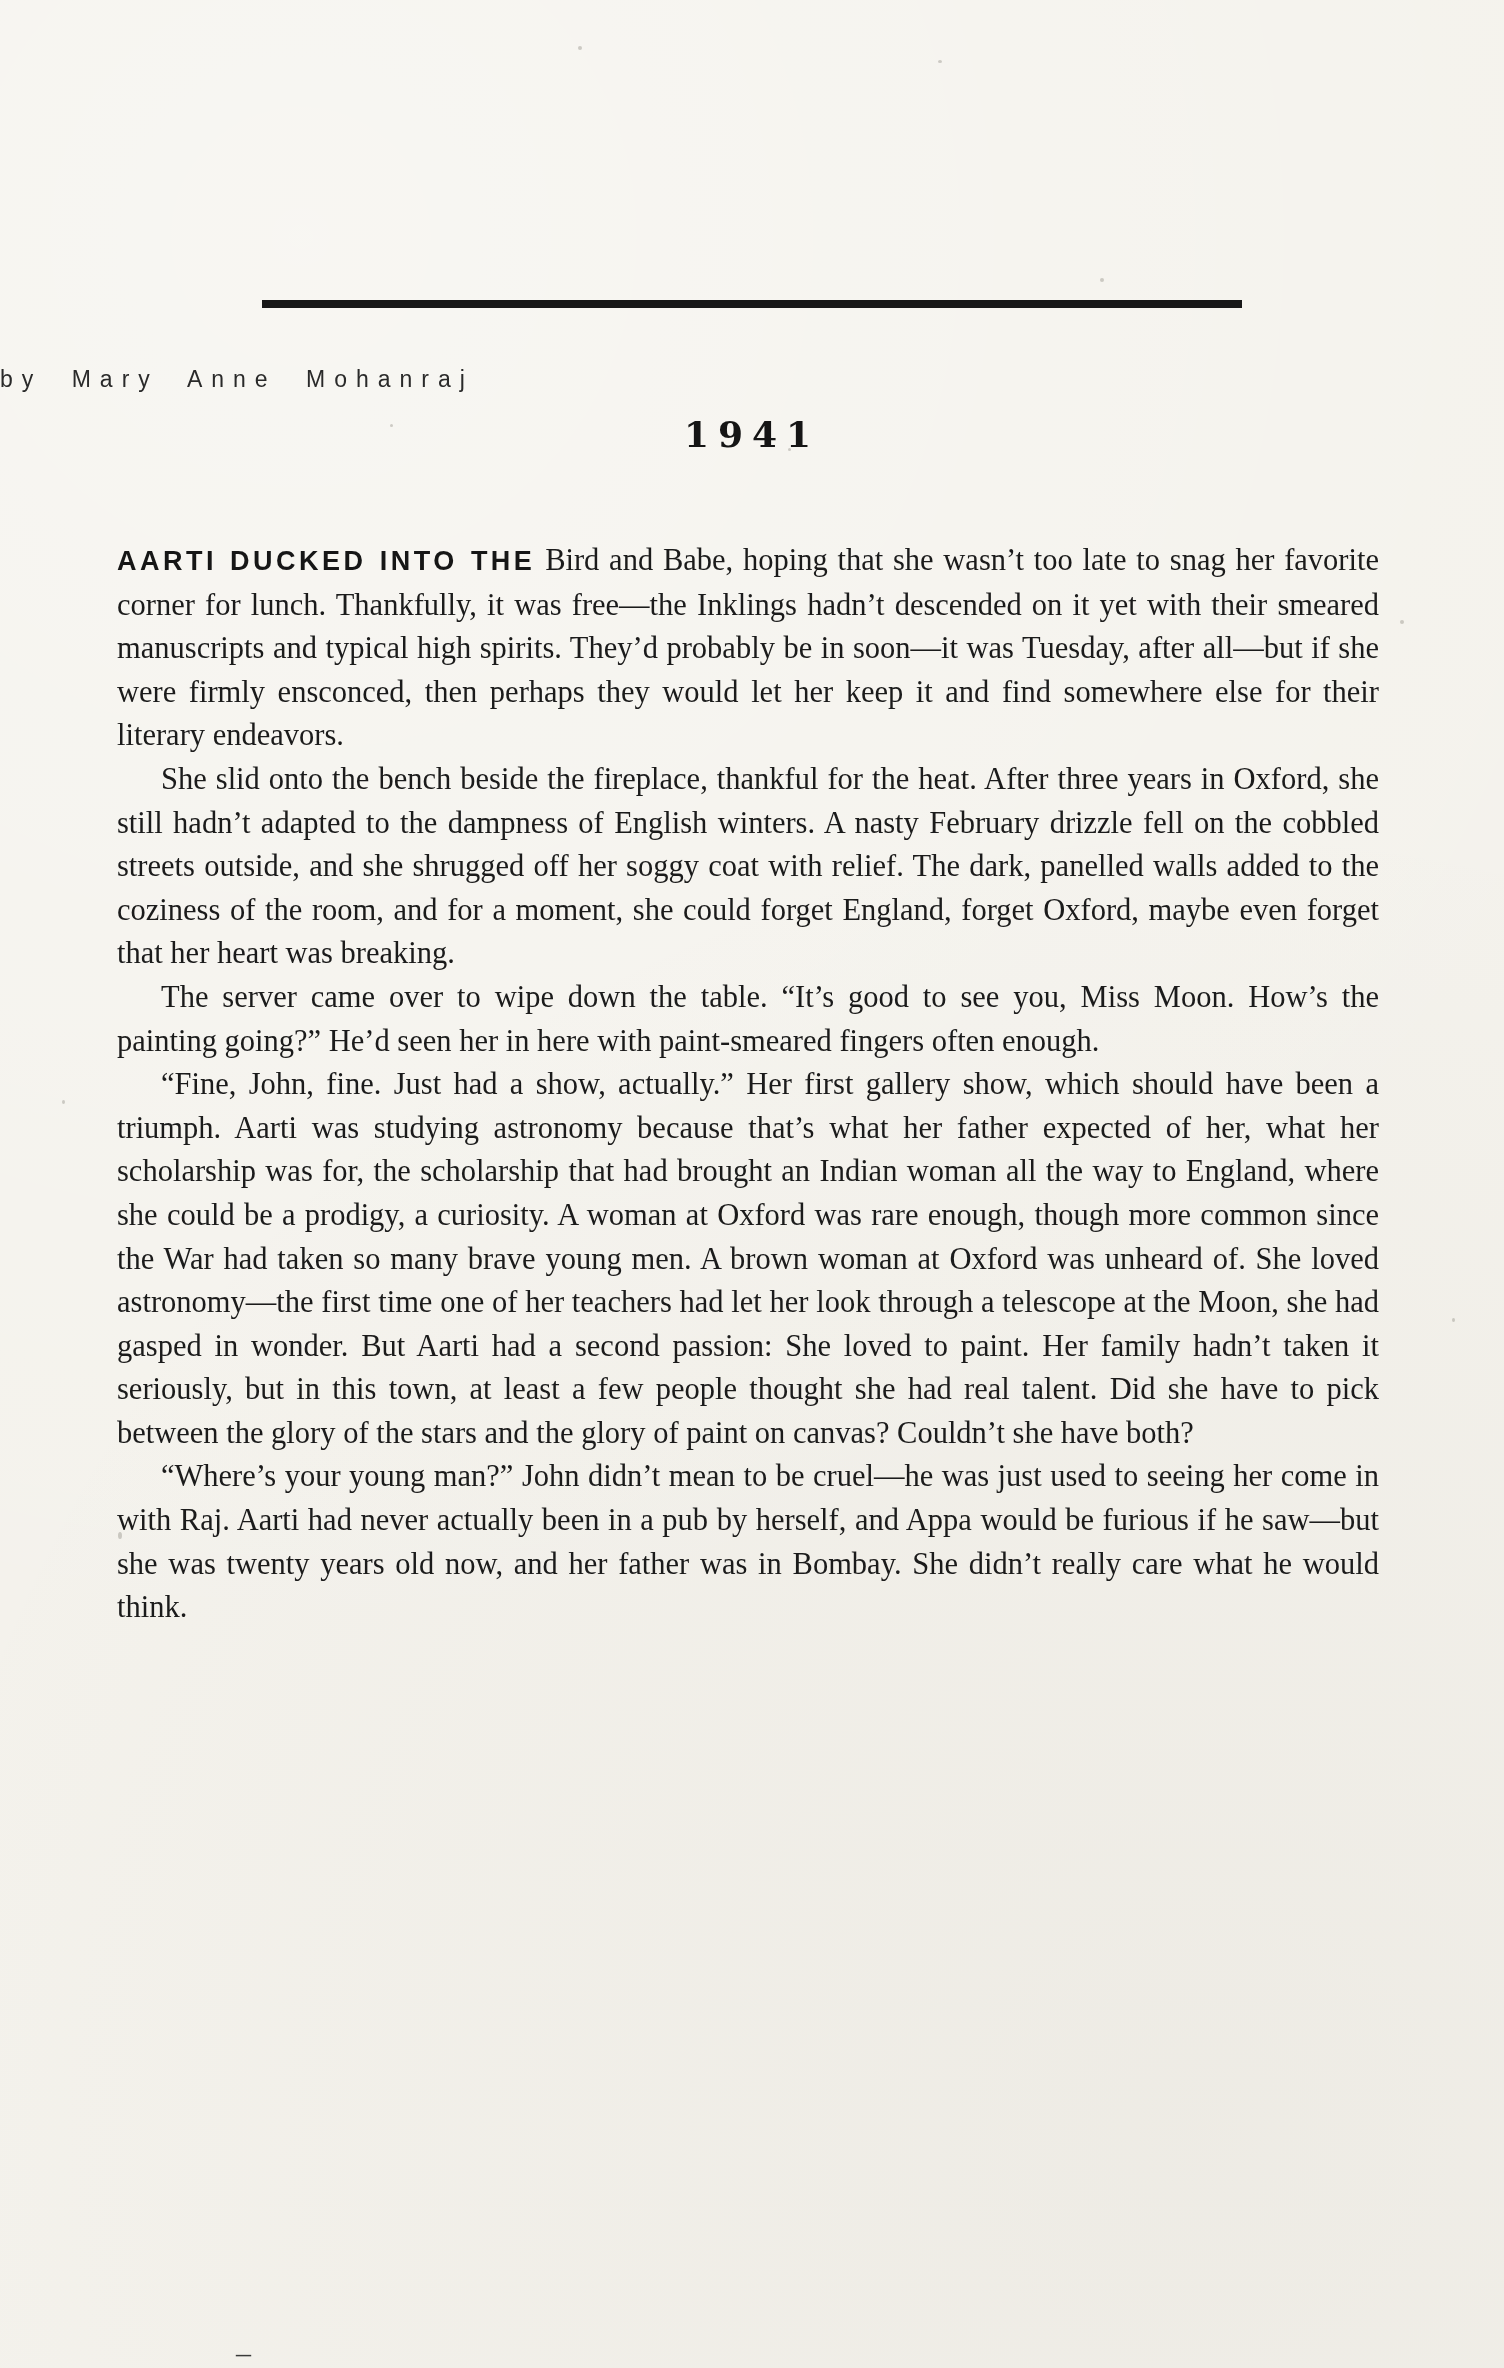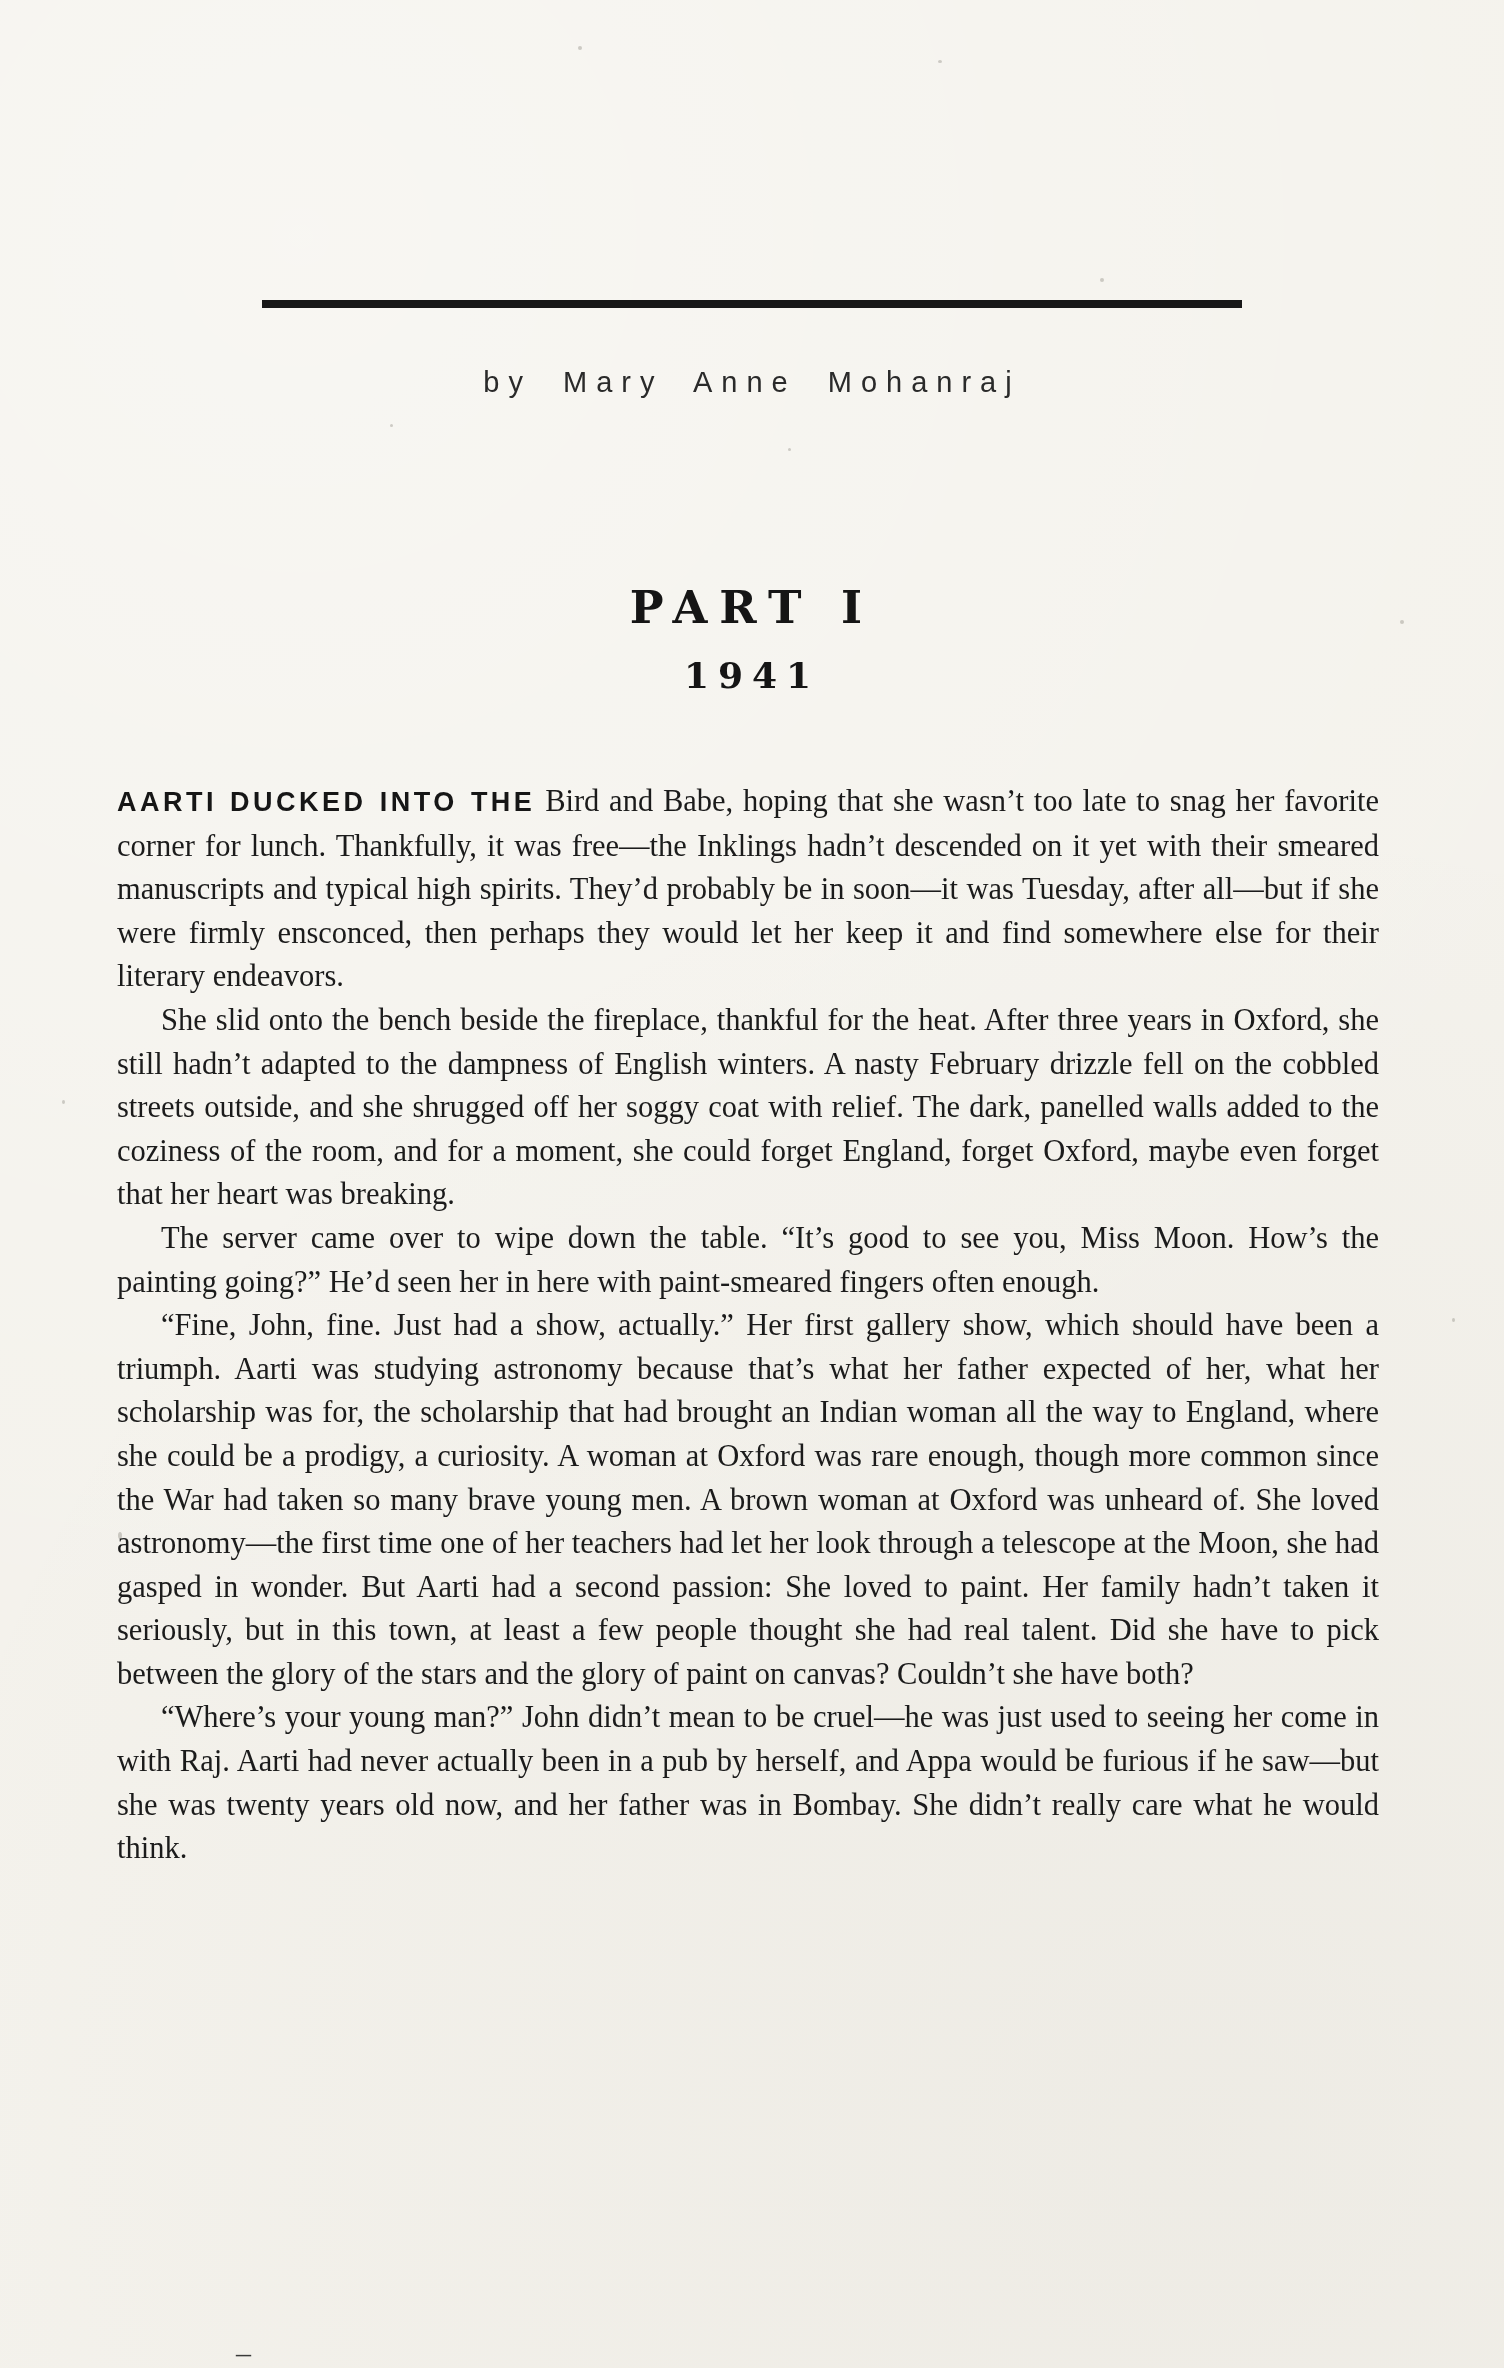--- a/index.html
+++ b/index.html
@@ -35,23 +35,23 @@
     text-align: center;
     font-family: "DejaVu Serif", serif;
     font-weight: 700;
     font-size: 60px;
     letter-spacing: 10px;
     word-spacing: 22px;
     color: #141414;
   }
   .byline {
     margin-top: 58px;
-    text-align: center;
+    text-align: left;
     font-family: "Liberation Sans", sans-serif;
-    font-size: 29px;
+    font-size: 23px;
     font-weight: 400;
     letter-spacing: 9px;
     word-spacing: 14px;
     color: #2a2a2a;
   }
 
   
   .part-label {
     margin: 182px 0 0 0;
     text-align: center;
@@ -132,21 +132,20 @@
   <span class="speck s8"></span>
   <span class="speck s9"></span>
 
   <header>
     <div class="rule rule-top"></div>
     <div class="rule rule-bottom"></div>
     <div class="byline">by Mary Anne Mohanraj</div>
   </header>
 
   <section>
-    <h2 class="part-label">PART I</h2>
     <h3 class="year-label">1941</h3>
   </section>
 
   <main class="body-text">
     <p class="para"><span class="lead-in">AARTI DUCKED INTO THE</span><span> Bird and Babe, hoping that she wasn’t too late to snag her favorite corner for lunch. Thankfully, it was free—the Inklings hadn’t descended on it yet with their smeared manuscripts and typical high spirits. They’d probably be in soon—it was Tuesday, after all—but if she were firmly ensconced, then perhaps they would let her keep it and find somewhere else for their literary endeavors.</span></p>
 
     <p class="para indent">She slid onto the bench beside the fireplace, thankful for the heat. After three years in Oxford, she still hadn’t adapted to the dampness of English winters. A nasty February drizzle fell on the cobbled streets outside, and she shrugged off her soggy coat with relief. The dark, panelled walls added to the coziness of the room, and for a moment, she could forget England, forget Oxford, maybe even forget that her heart was breaking.</p>
 
     <p class="para indent">The server came over to wipe down the table. “It’s good to see you, Miss Moon. How’s the painting going?” He’d seen her in here with paint-smeared fingers often enough.</p>
 

